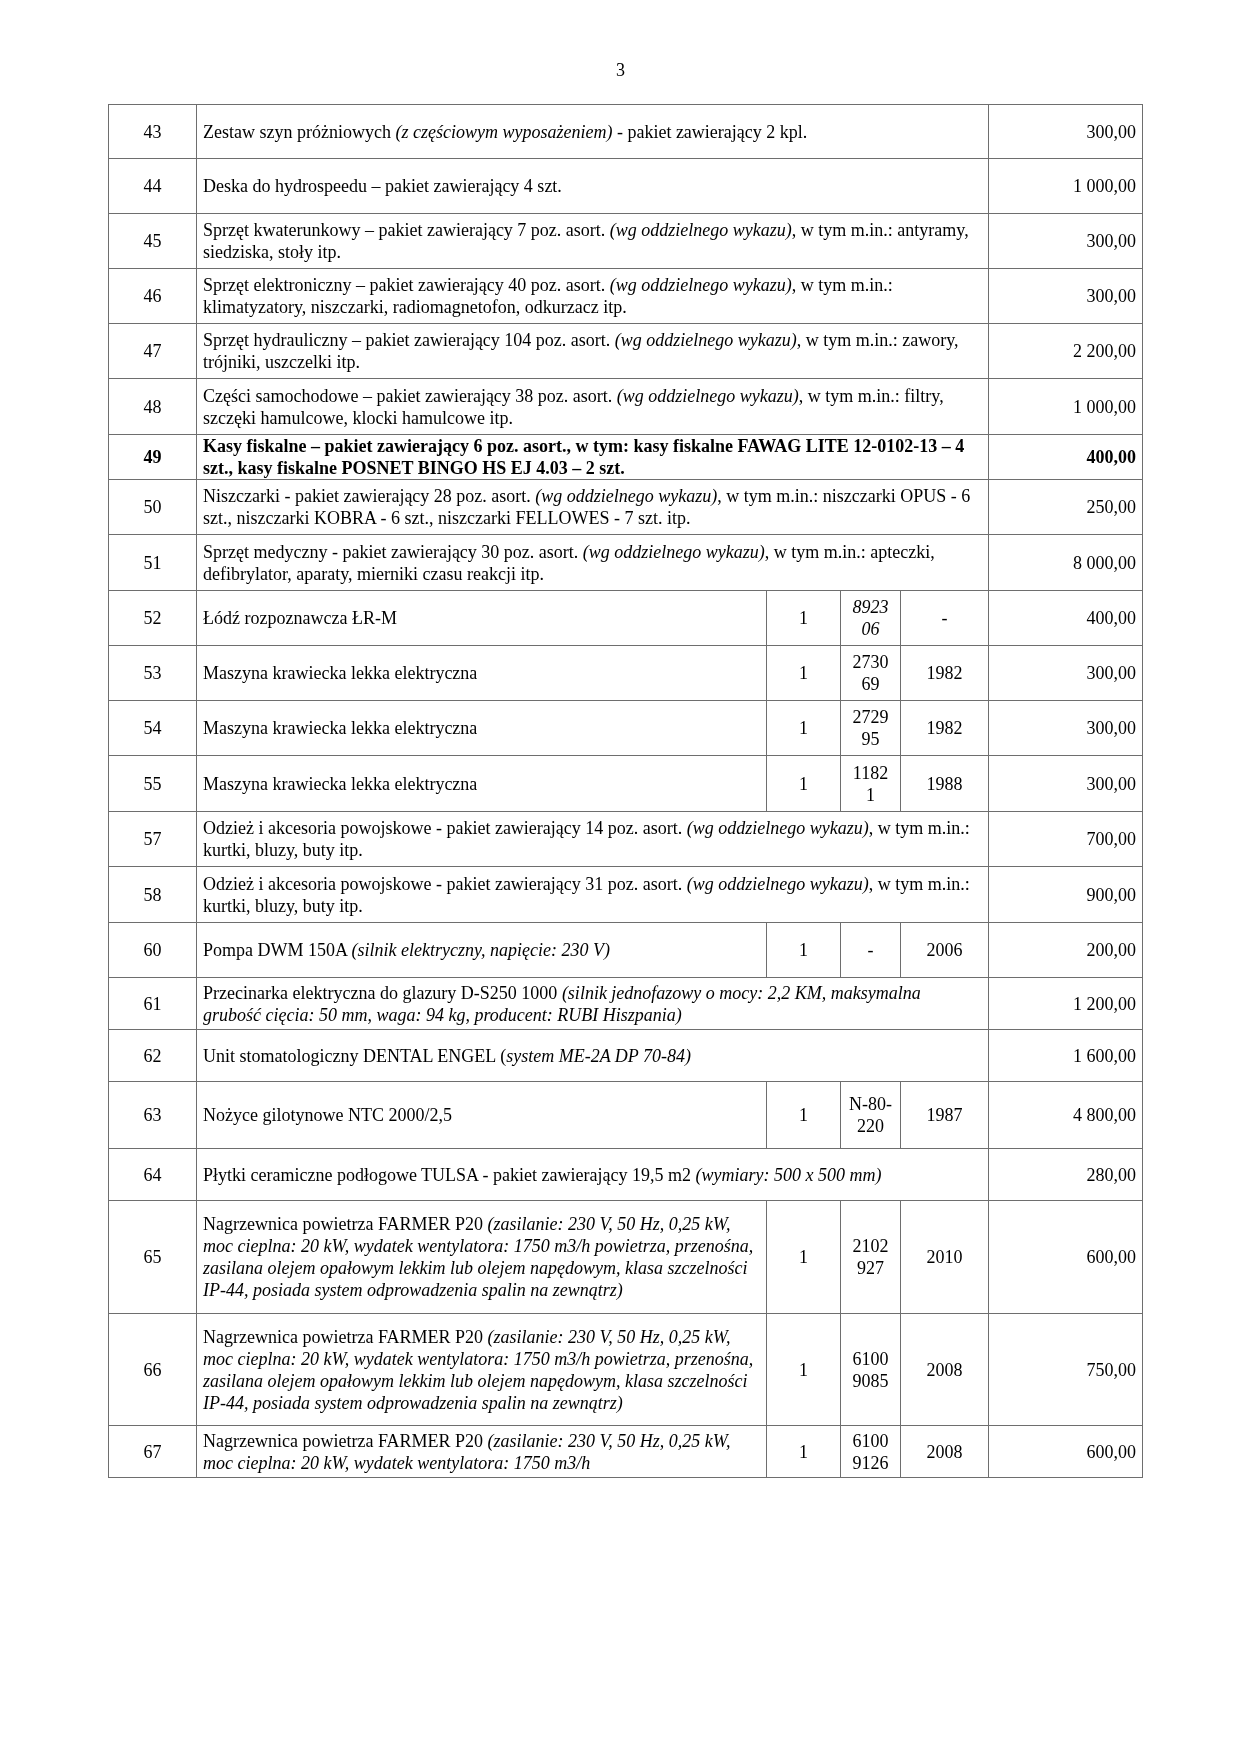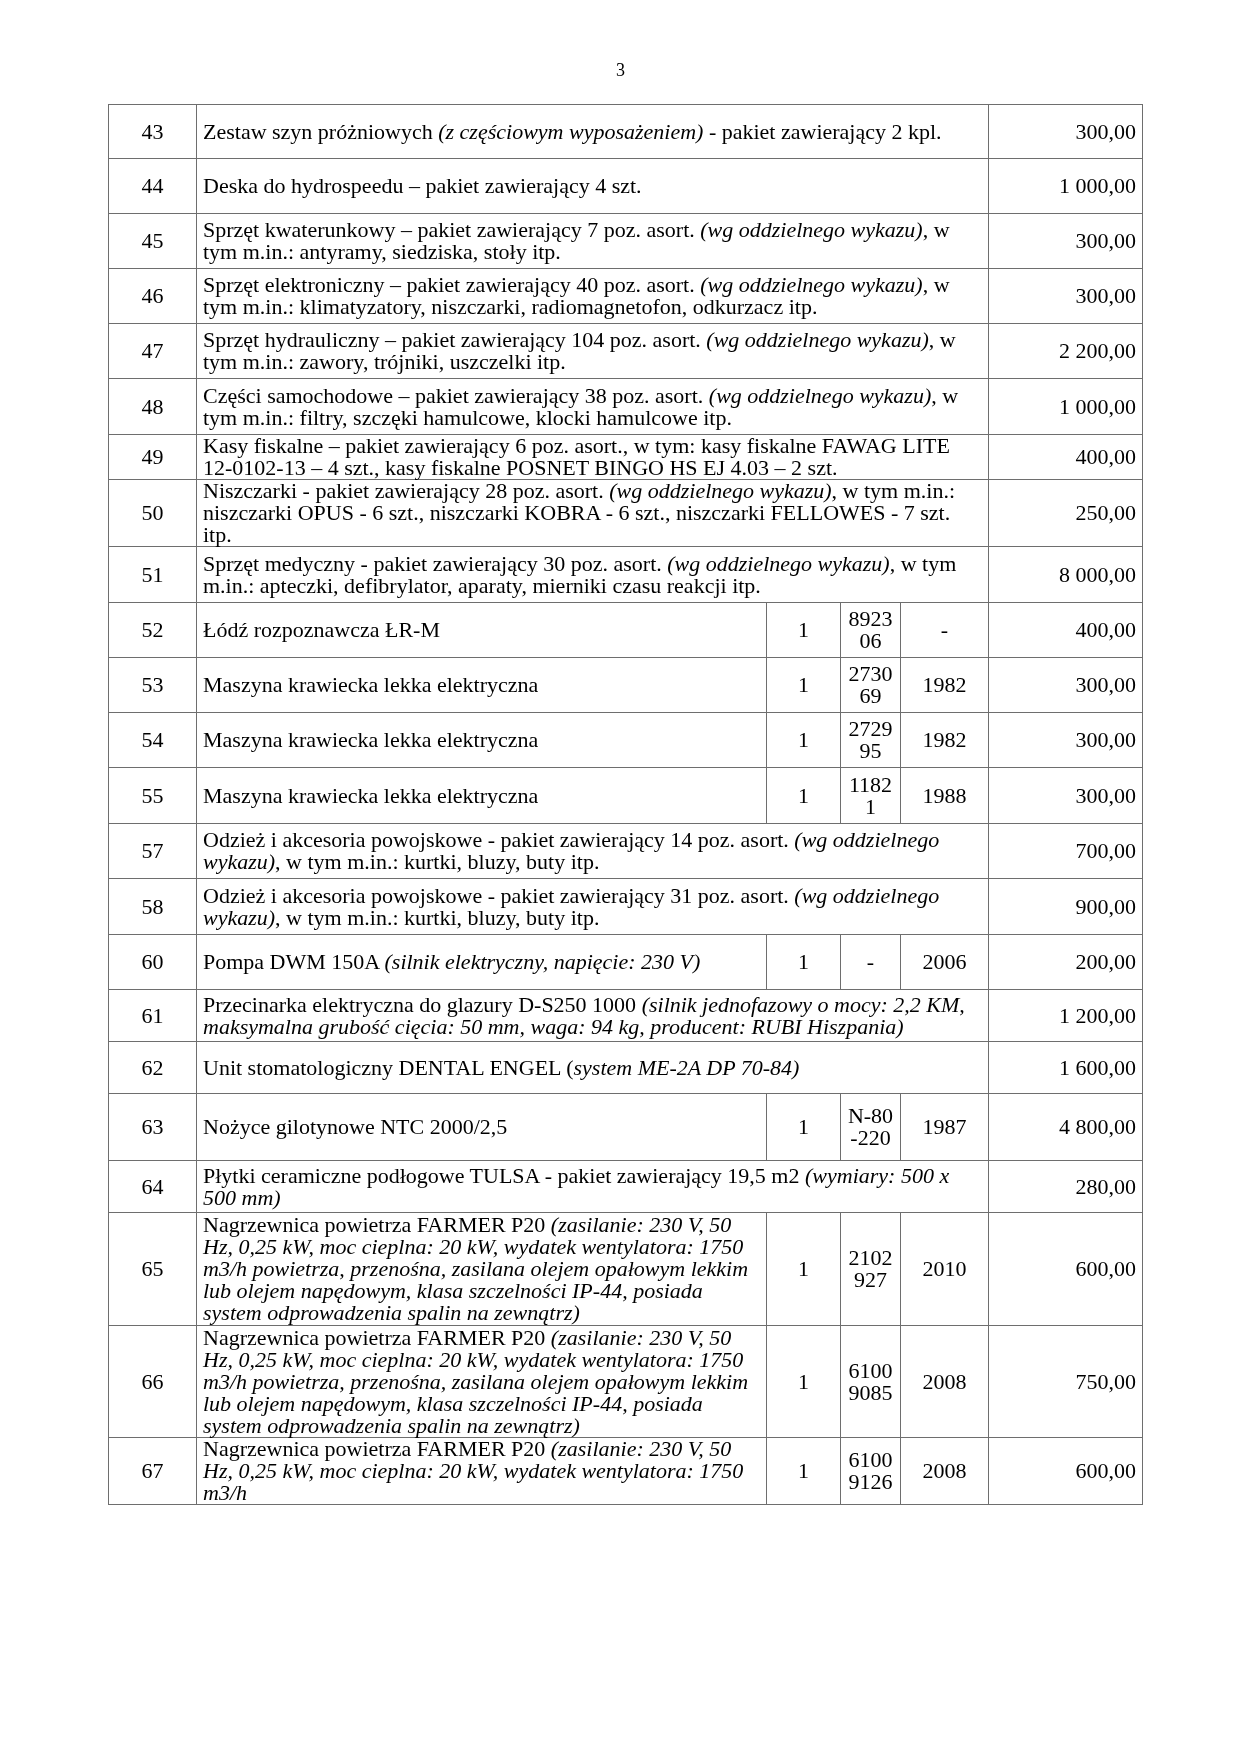--- a/index.html
+++ b/index.html
@@ -1,18 +1,18 @@
 <!DOCTYPE html>
 <html><head>
 <meta charset="utf-8">
 <style>
   html, body { margin:0; padding:0; background:#ffffff; }
   body { width:1241px; height:1755px; position:relative; font-family:"Liberation Serif", serif; color:#000; overflow:hidden; }
   .page-number { position:absolute; top:60px; left:0; width:1241px; text-align:center; font-size:18px; }
-  table.inv { position:absolute; left:108px; top:104px; width:1034px; border-collapse:collapse; table-layout:fixed; font-size:22px; line-height:22px; }
+  table.inv { position:absolute; left:108px; top:104px; width:1034px; border-collapse:collapse; table-layout:fixed; font-size:18px; line-height:22px; }
   table.inv td { border:1.5px solid #6e6e6e; padding:0 6px; vertical-align:middle; }
   td.lp { text-align:center; }
   td.desc { text-align:left; }
   td.qty, td.num, td.year { text-align:center; padding:0 2px; }
   td.val { text-align:right; padding-right:6px; }
   i { font-style:italic; }
 </style>
 </head>
 <body>
 
@@ -51,40 +51,40 @@
       <tr style="height: 55px; margin-top: 28px;">
         <td class="lp">47</td>
         <td class="desc" colspan="4"><span>Sprzęt hydrauliczny – pakiet zawierający 104 poz. asort. </span><i>(wg oddzielnego wykazu)</i><span>, w tym m.in.: zawory, trójniki, uszczelki itp.</span></td>
         <td class="val">2 200,00</td>
       </tr>
       <tr style="height: 56px;">
         <td class="lp">48</td>
         <td class="desc" colspan="4"><span>Części samochodowe – pakiet zawierający 38 poz. asort. </span><i>(wg oddzielnego wykazu)</i><span>, w tym m.in.: filtry, szczęki hamulcowe, klocki hamulcowe itp.</span></td>
         <td class="val">1 000,00</td>
       </tr>
-      <tr style="height: 44px;">
+      <tr style="height: 44px; font-weight: bold;">
         <td class="lp">49</td>
         <td class="desc" colspan="4"><span>Kasy fiskalne – pakiet zawierający 6 poz. asort., w tym: kasy fiskalne FAWAG LITE 12-0102-13 – 4 szt., kasy fiskalne POSNET BINGO HS EJ 4.03 – 2 szt.</span></td>
         <td class="val">400,00</td>
       </tr>
       <tr style="height: 55px;">
         <td class="lp">50</td>
         <td class="desc" colspan="4"><span>Niszczarki - pakiet zawierający 28 poz. asort. </span><i>(wg oddzielnego wykazu)</i><span>, w tym m.in.: niszczarki OPUS - 6 szt., niszczarki KOBRA - 6 szt., niszczarki FELLOWES - 7 szt. itp.</span></td>
         <td class="val">250,00</td>
       </tr>
       <tr style="height: 56px;">
         <td class="lp">51</td>
         <td class="desc" colspan="4"><span>Sprzęt medyczny - pakiet zawierający 30 poz. asort. </span><i>(wg oddzielnego wykazu)</i><span>, w tym m.in.: apteczki, defibrylator, aparaty, mierniki czasu reakcji itp.</span></td>
         <td class="val">8 000,00</td>
       </tr>
       <tr style="height: 55px;">
         <td class="lp">52</td>
         <td class="desc"><span>Łódź rozpoznawcza ŁR-M</span></td>
         <td class="qty">1</td>
-        <td class="num" style="word-break: break-all;">8923 06</td>
+        <td class="num" style="word-break: break-all; font-style: italic;">8923 06</td>
         <td class="year">-</td>
         <td class="val">400,00</td>
       </tr>
       <tr style="height: 55px; padding-left: 40px;">
         <td class="lp">53</td>
         <td class="desc"><span>Maszyna krawiecka lekka elektryczna</span></td>
         <td class="qty">1</td>
         <td class="num" style="word-break: break-all;">2730 69</td>
         <td class="year">1982</td>
         <td class="val">300,00</td>

